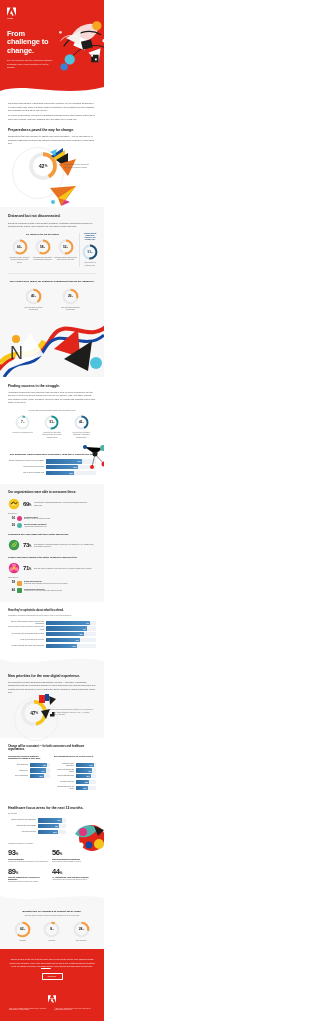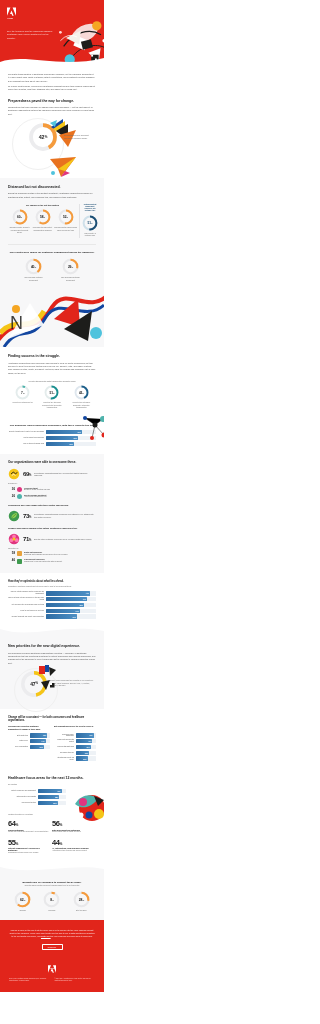--- a/index.html
+++ b/index.html
@@ -169,20 +169,21 @@
 
 <div class="page">
 
   <section class="hero">
     <div class="hero-logo">
       <svg viewBox="0 0 24 22" width="9" height="9" aria-hidden="true">
         <path d="M14.9 0H24v22L14.9 0zM9.1 0H0v22L9.1 0zM12 8.1l5.8 13.9h-3.8l-1.7-4.4H8.1L12 8.1z" fill="#ffffff"></path>
       </svg>
     </div>
     <div class="hero-brand">Adobe</div>
+    <h1 class="hero-title">From challenge to change.</h1>
     <p class="hero-sub">See the trends in how the pandemic changed healthcare and explore what's next for the industry.</p>
 
     <div class="hero-art">
       <svg viewBox="0 0 120 130" width="56" height="62">
         <ellipse cx="70" cy="42" rx="30" ry="17" fill="#f7d9d7" transform="rotate(-28 70 42)"></ellipse>
         <path d="M25 70 C45 40 80 30 105 45" stroke="#1d1d1b" stroke-width="2.5" fill="none"></path>
         <path d="M40 98 C55 72 88 62 112 72" stroke="#1d1d1b" stroke-width="2" fill="none"></path>
         <circle cx="96" cy="26" r="10" fill="#f5a623"></circle>
         <circle cx="38" cy="98" r="11" fill="#4fc3dd"></circle>
         <circle cx="26" cy="114" r="8" fill="#3f7fd0"></circle>
@@ -739,31 +740,31 @@
       <circle cx="54" cy="46" r="10" fill="#f5c518"></circle>
       <circle cx="34" cy="48" r="7" fill="#1246a0"></circle>
       <path d="M44 10 L64 18 L52 30 Z" fill="#1d1d1b"></path>
       <circle cx="18" cy="48" r="5" fill="#ffffff"></circle>
     </svg>
 
     <div class="cap" style="text-align:left;font-size:1.6px;margin-top:9px;">Investment priorities by percentage</div>
 
     <div class="quad">
       <div class="quad-cell">
-        <div class="quad-num"><span>64</span><span class="pc">%</span></div>
+        <div class="quad-num"><span>93</span><span class="pc">%</span></div>
         <div class="quad-t">Cloud platforms</div>
         <div class="quad-d">Moving core systems and workloads to cloud infrastructure</div>
       </div>
       <div class="quad-cell">
         <div class="quad-num"><span>56</span><span class="pc">%</span></div>
         <div class="quad-t">Data and analytics platforms</div>
         <div class="quad-d">Unifying patient data for insight and action</div>
       </div>
       <div class="quad-cell">
-        <div class="quad-num"><span>55</span><span class="pc">%</span></div>
+        <div class="quad-num"><span>89</span><span class="pc">%</span></div>
         <div class="quad-t">Patient engagement / experience platforms</div>
         <div class="quad-d">Personalized outreach across every channel</div>
       </div>
       <div class="quad-cell">
         <div class="quad-num"><span>44</span><span class="pc">%</span></div>
         <div class="quad-t">AI, automation, and machine learning</div>
         <div class="quad-d">Automating routine workflows and decision support</div>
       </div>
     </div>
   </section>

